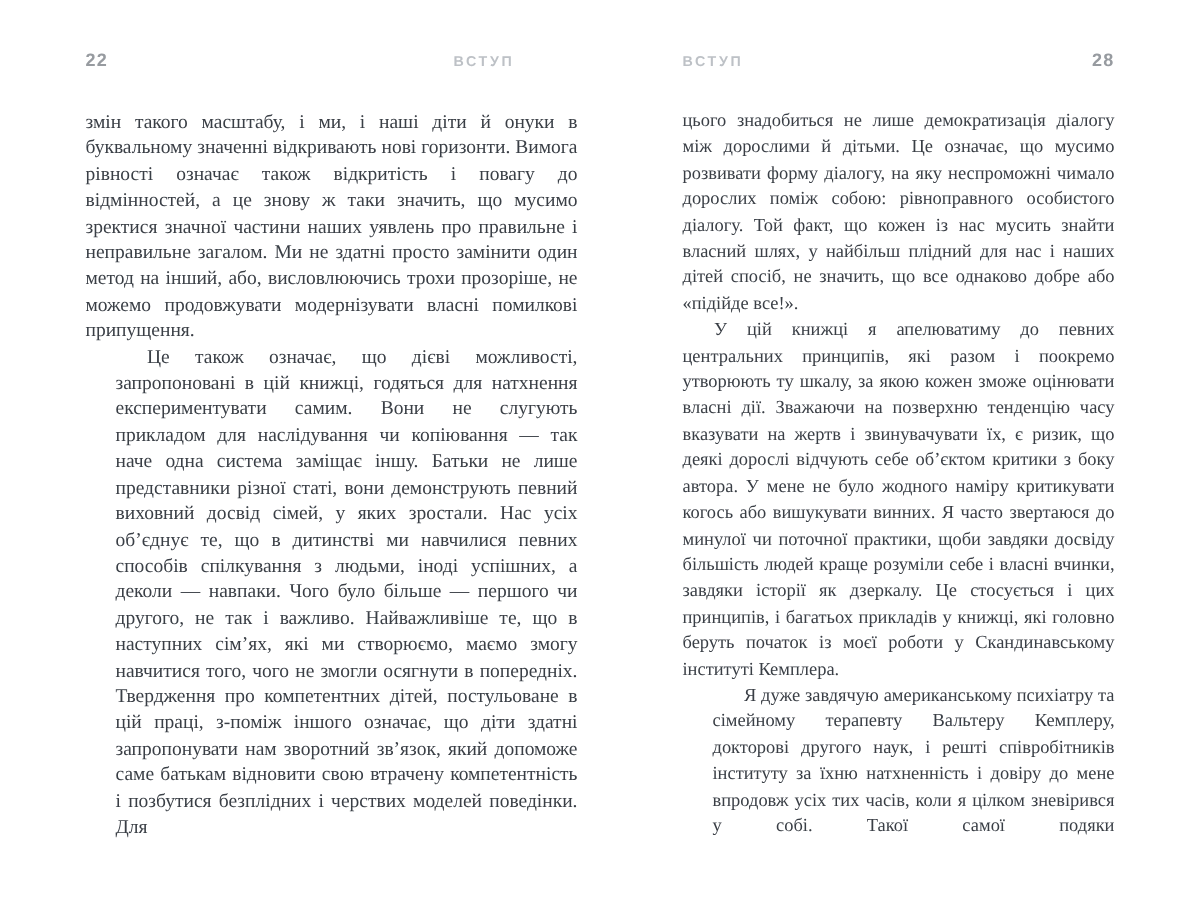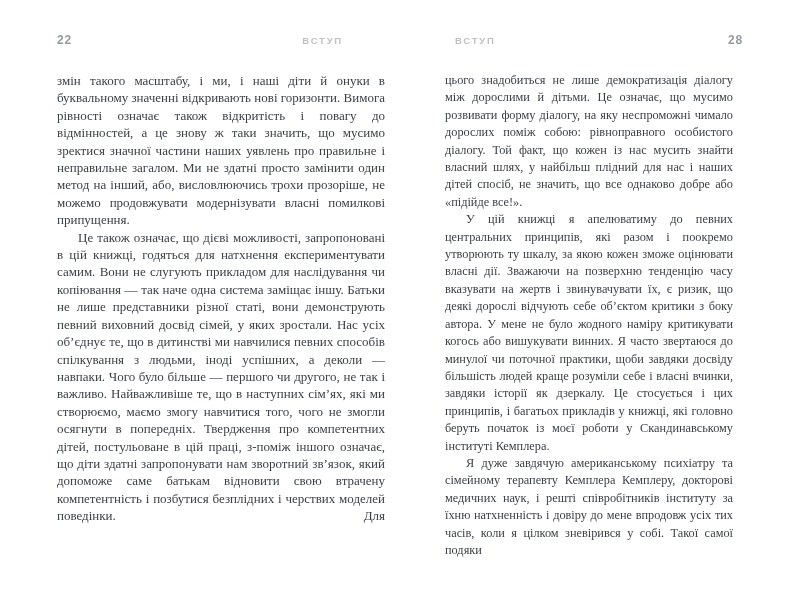--- a/index.html
+++ b/index.html
@@ -42,29 +42,29 @@
   .pagebody {
     position: absolute;
     top: 72px;
     font-family: "Liberation Serif", "DejaVu Serif", serif;
     color: #3a3f46;
     text-align: justify;
     hyphens: auto;
     -webkit-hyphens: auto;
   }
   .pagebody.left  { left: 57px;  width: 328px; font-size: 13px;   line-height: 17.4px; }
-  .pagebody.right { left: 445px; width: 288px; font-size: 12.3px; line-height: 17.4px; }
+  .pagebody.right { left: 455px; width: 288px; font-size: 12.3px; line-height: 17.4px; }
   .para {
     margin: 0;
     padding: 0;
     text-align: justify;
   }
   .para.indent { text-indent: 21px; }
   
-  .para.continues { text-align-last: justify; }
+  .para.continues { text-align-last: justify; margin-left: 20px; }
 </style>
 </head>
 <body>
 
 <div class="screen">
 
   <div class="pagehead left">
     <span class="pagenum">22</span>
     <span class="runhead">ВСТУП</span>
   </div>
@@ -75,16 +75,16 @@
     </div>
 
   <div class="pagehead right">
     <span class="runhead">ВСТУП</span>
     <span class="pagenum">28</span>
   </div>
 
   <div class="pagebody right">
       <p class="para">цього знадобиться не лише демократизація діалогу між дорослими й дітьми. Це означає, що мусимо розвивати форму діалогу, на яку неспроможні чимало дорослих поміж собою: рівноправного особистого діалогу. Той факт, що кожен із нас мусить знайти власний шлях, у найбільш плідний для нас і наших дітей спосіб, не значить, що все однаково добре або «підійде все!».</p>
       <p class="para indent">У цій книжці я апелюватиму до певних центральних принципів, які разом і поокремо утворюють ту шкалу, за якою кожен зможе оцінювати власні дії. Зважаючи на позверхню тенденцію часу вказувати на жертв і звинувачувати їх, є ризик, що деякі дорослі відчують себе об’єктом критики з боку автора. У мене не було жодного наміру критикувати когось або вишукувати винних. Я часто звертаюся до минулої чи поточної практики, щоби завдяки досвіду більшість людей краще розуміли себе і власні вчинки, завдяки історії як дзеркалу. Це стосується і цих принципів, і багатьох прикладів у книжці, які головно беруть початок із моєї роботи у Скандинавському інституті Кемплера.</p>
-      <p class="para indent continues">Я дуже завдячую американському психіатру та сімейному терапевту Кемплера Кемплеру, докторові медичних наук, і решті співробітників інституту за їхню натхненність і довіру до мене впродовж усіх тих часів, коли я цілком зневірився у собі. Такої самої подяки</p>
+      <p class="para indent continues">Я дуже завдячую американському психіатру та сімейному терапевту Вальтеру Кемплеру, докторові другого наук, і решті співробітників інституту за їхню натхненність і довіру до мене впродовж усіх тих часів, коли я цілком зневірився у собі. Такої самої подяки</p>
     </div>
 
 </div>
 
 </body></html>

